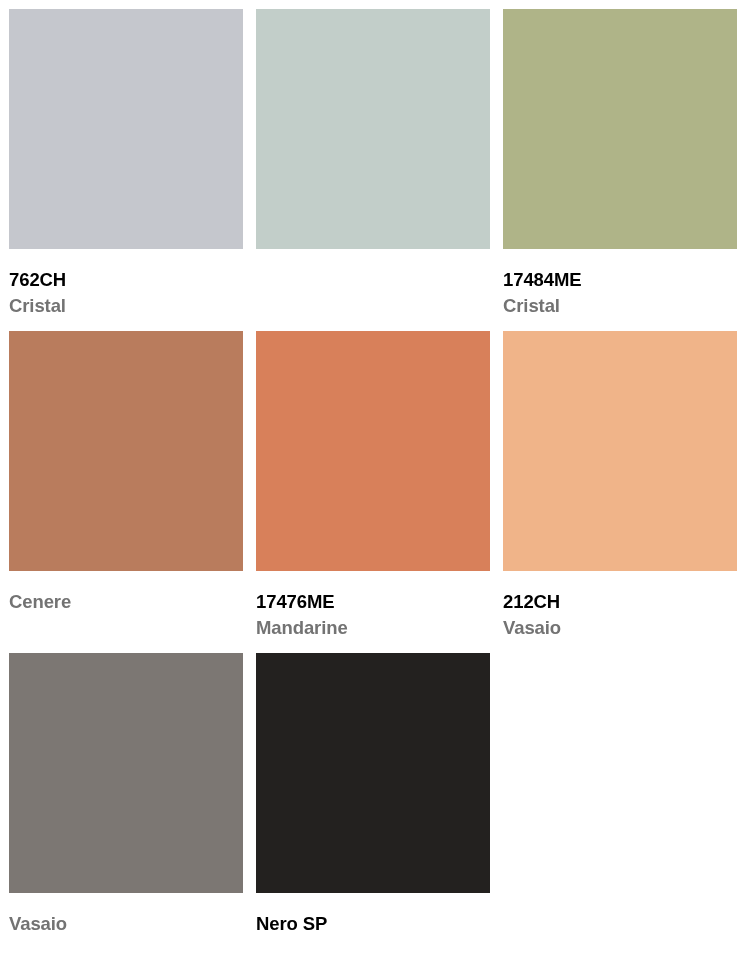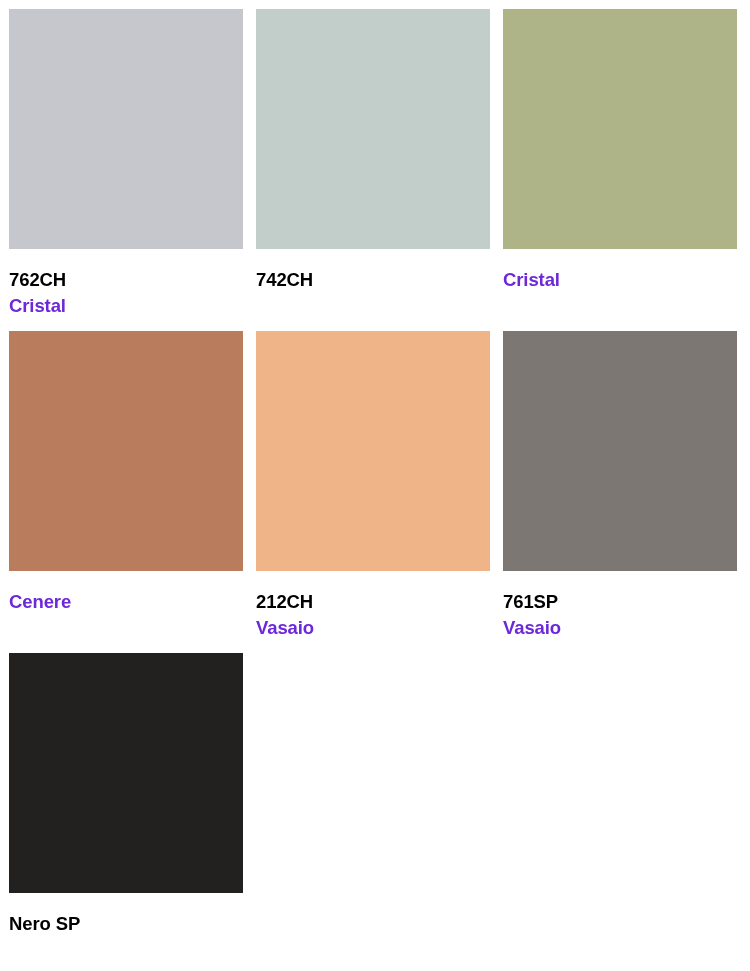--- a/index.html
+++ b/index.html
@@ -57,21 +57,21 @@
     line-height: 26px;
     color: #000000;
     letter-spacing: -0.1px;
     white-space: nowrap;
   }
 
   .name {
     font-size: 18.5px;
     font-weight: bold;
     line-height: 26px;
-    color: #6d28d9;
+    color: #737373;
     letter-spacing: -0.1px;
     white-space: nowrap;
   }
 </style>
 </head>
 <body>
 
 <div class="palette">
   <div class="grid">
 
@@ -79,51 +79,57 @@
       <div class="swatch" style="background-color: rgb(197, 199, 205);"></div>
       <div class="labels">
         <div class="code">762CH</div>
         <div class="name">Cristal</div>
       </div>
     </div>
 
     <div class="cell">
       <div class="swatch" style="background-color: rgb(194, 206, 201);"></div>
       <div class="labels">
-        <div class="code">742CH</div>
       </div>
     </div>
 
     <div class="cell">
       <div class="swatch" style="background-color: rgb(175, 180, 136);"></div>
       <div class="labels">
+        <div class="code">17484ME</div>
         <div class="name">Cristal</div>
       </div>
     </div>
 
     <div class="cell">
       <div class="swatch" style="background-color: rgb(185, 124, 93);"></div>
       <div class="labels">
         <div class="name">Cenere</div>
       </div>
     </div>
 
+    <div class="cell">
+      <div class="swatch" style="background-color: rgb(216, 128, 90);"></div>
+      <div class="labels">
+        <div class="code">17476ME</div>
+        <div class="name">Mandarine</div>
+      </div>
+    </div>
 
     <div class="cell">
       <div class="swatch" style="background-color: rgb(240, 180, 137);"></div>
       <div class="labels">
         <div class="code">212CH</div>
         <div class="name">Vasaio</div>
       </div>
     </div>
 
     <div class="cell">
       <div class="swatch" style="background-color: rgb(124, 119, 115);"></div>
       <div class="labels">
-        <div class="code">761SP</div>
         <div class="name">Vasaio</div>
       </div>
     </div>
 
     <div class="cell">
       <div class="swatch" style="background-color: rgb(35, 33, 31);"></div>
       <div class="labels">
         <div class="code">Nero SP</div>
 
       </div>

